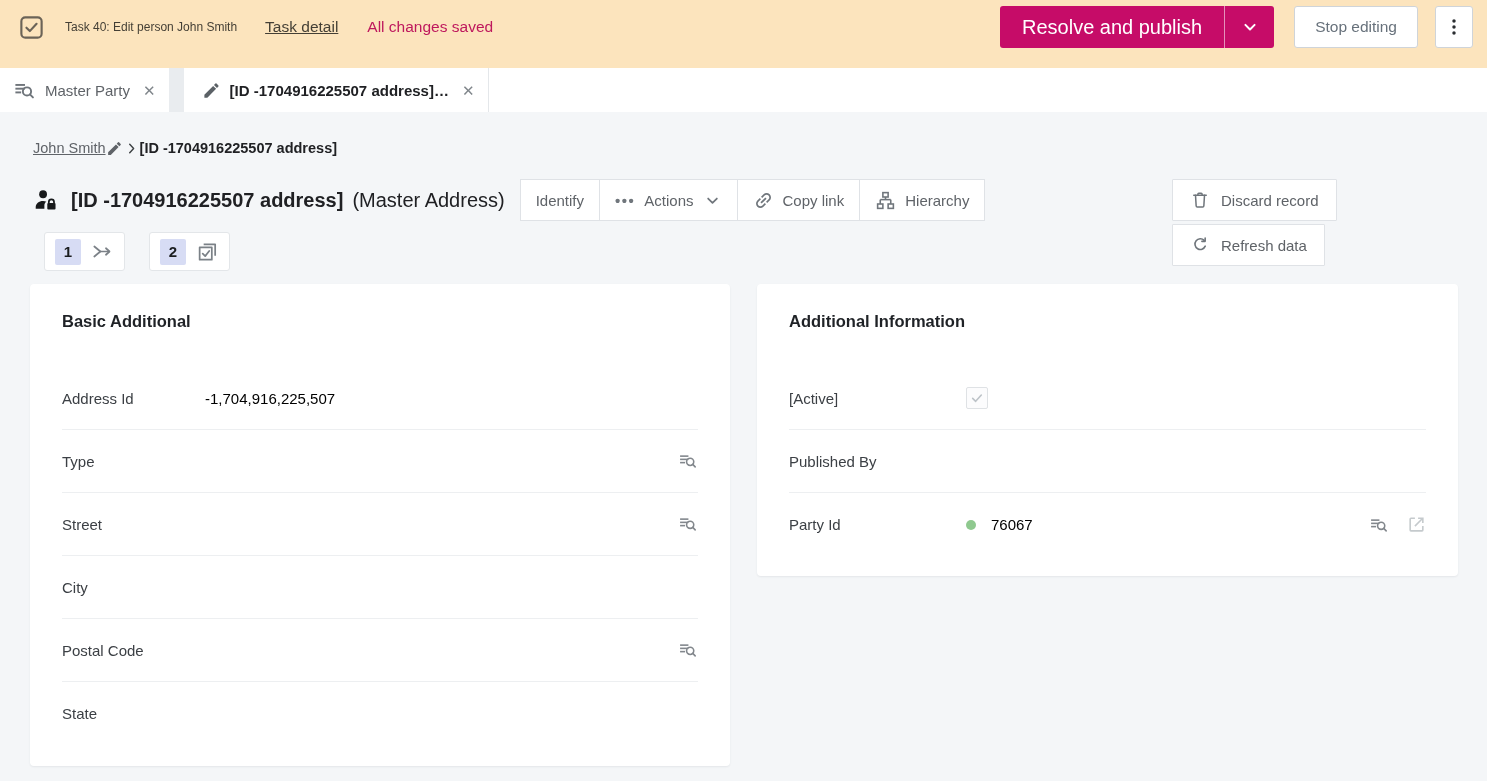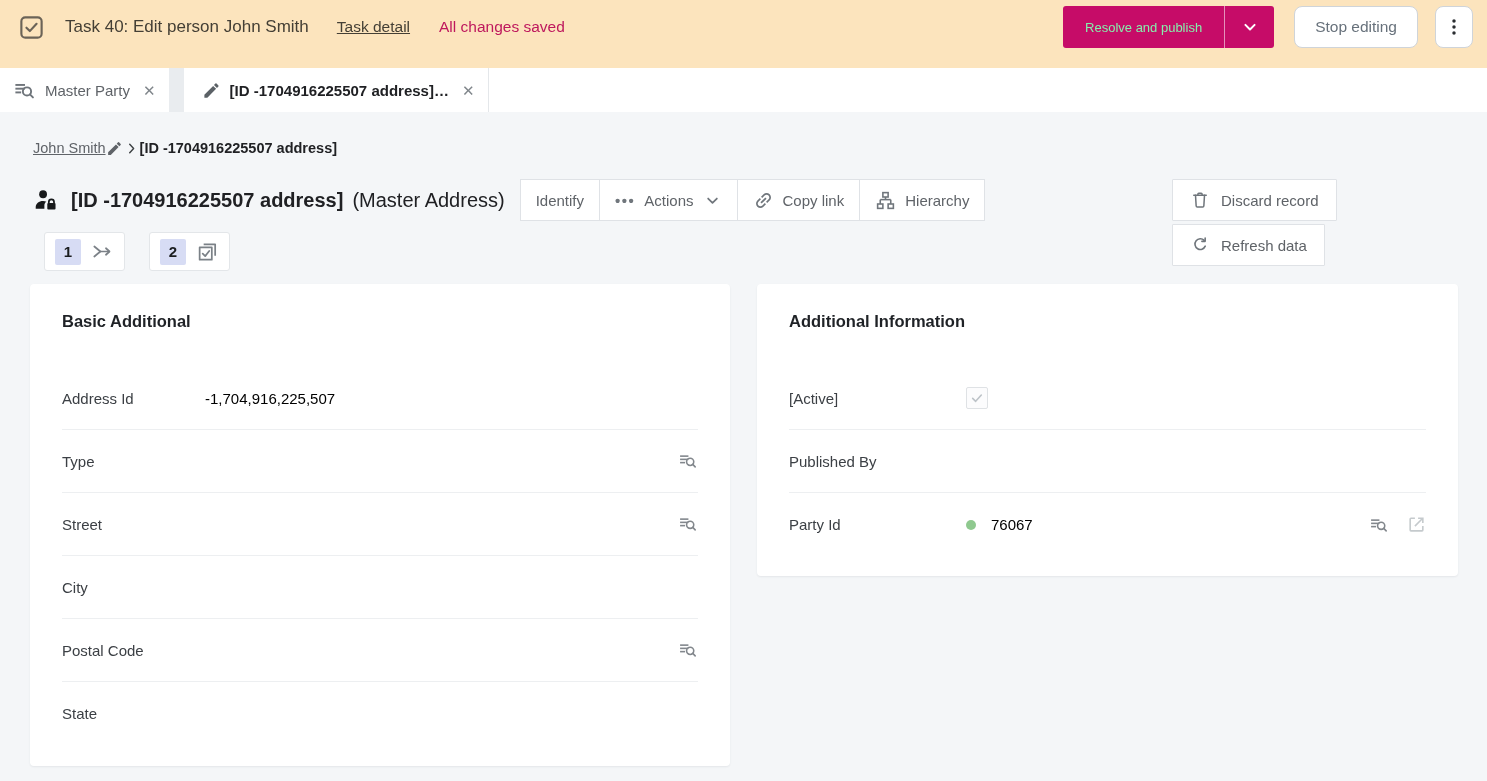--- a/index.html
+++ b/index.html
@@ -3,31 +3,31 @@
 <meta charset="utf-8">
 <style>
   * { box-sizing: border-box; }
   html,body { margin:0; padding:0; width:1487px; height:781px; overflow:hidden;
     font-family:"Liberation Sans", sans-serif; background:#f4f6f8; color:#202124; }
 
   
   .topbar { height:68px; background:#fce4bd; display:flex; align-items:center;
     padding:0 14px 14px 14px; }
   .topbar .task-ico { width:27px; height:27px; margin:0 20px 0 4px; flex:0 0 auto; }
-  .topbar .task-label { font-size:17px; color:#443f35; }
+  .topbar .task-label { font-size:12px; color:#443f35; }
   .topbar .task-detail { font-size:15.5px; color:#443f35; text-decoration:underline;
     margin-left:28px; cursor:pointer; }
   .topbar .saved { font-size:15.5px; color:#be185d; margin-left:29px; }
   .topbar .spacer { flex:1; }
   .split-btn { display:flex; height:42px; }
-  .split-btn .main { background:#c60c68; color:#86efac; font-size:13px; font-weight:500;
+  .split-btn .main { background:#c60c68; color:#ffffff; font-size:20px; font-weight:500;
     border:none; border-radius:3px 0 0 3px; padding:0 22px; cursor:pointer; }
   .split-btn .arrow { background:#c60c68; width:50px; border:none; border-left:1px solid rgba(255,255,255,.55);
     border-radius:0 3px 3px 0; display:flex; align-items:center; justify-content:center; cursor:pointer; }
-  .btn-plain { height:42px; background:#fff; border:1px solid #cfd4d9; border-radius:8px;
+  .btn-plain { height:42px; background:#fff; border:1px solid #cfd4d9; border-radius:3px;
     color:#67717b; font-size:15.5px; padding:0 20px; cursor:pointer; }
   .stop-btn { margin-left:20px; }
   .kebab-btn { margin-left:17px; width:38px; padding:0; display:flex; align-items:center; justify-content:center; }
 
   
   .tabbar { height:44px; background:#fff; display:flex; align-items:stretch; }
   .tab { display:flex; align-items:center; gap:9px; padding:0 13px; background:#fff; cursor:pointer; }
   .tab .tlabel { font-size:15px; color:#5f6368; white-space:nowrap; }
   .tab.active .tlabel { color:#202124; font-weight:700; }
   .tab.active { border-right:1px solid #e4e7ea;padding-left:18px; }

